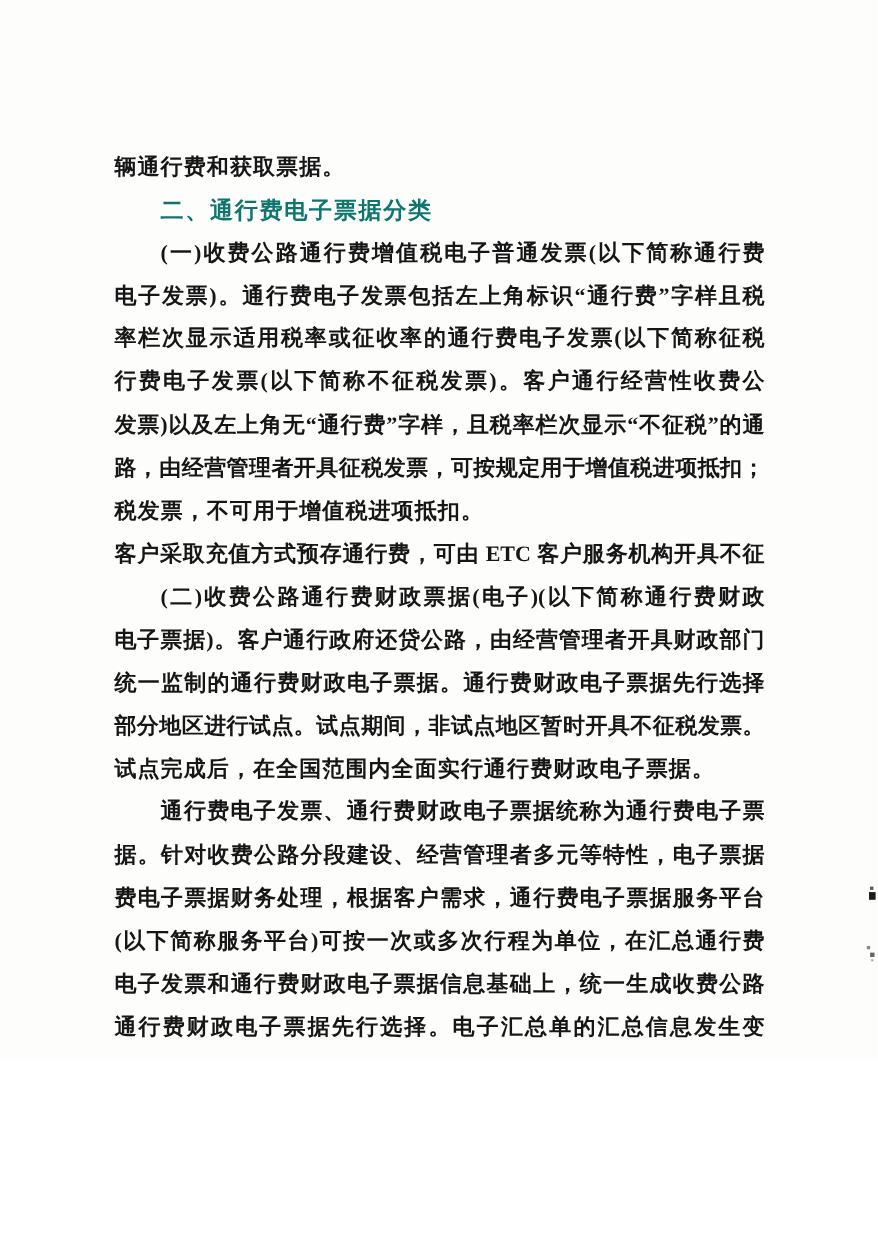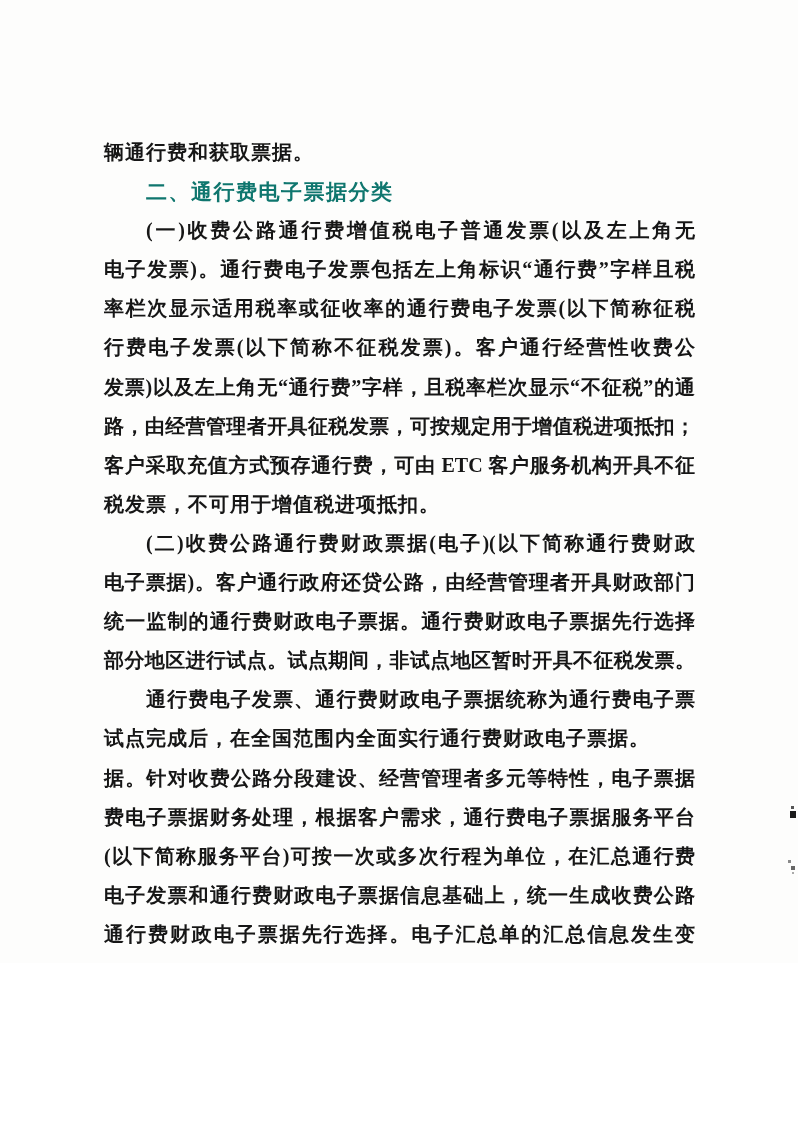--- a/index.html
+++ b/index.html
@@ -76,34 +76,34 @@
   .a6 { left: 90px; top: 1029px; width: 3px; height: 2px; background: #c2c2c2; }
 </style>
 </head>
 <body>
 
 <div class="page">
 
   <div class="text-block" id="doc-body">
       <div class="line">辆通行费和获取票据。</div>
       <div class="line indent heading">二、通行费电子票据分类</div>
-      <div class="line fill indent">(一)收费公路通行费增值税电子普通发票(以及左上角无</div>
+      <div class="line fill indent">(一)收费公路通行费增值税电子普通发票(以下简称通行费</div>
       <div class="line fill">电子发票)。通行费电子发票包括左上角标识“通行费”字样且税</div>
       <div class="line fill">率栏次显示适用税率或征收率的通行费电子发票(以下简称征税</div>
       <div class="line fill">行费电子发票(以下简称不征税发票)。客户通行经营性收费公</div>
       <div class="line fill">发票)以及左上角无“通行费”字样，且税率栏次显示“不征税”的通</div>
       <div class="line fill">路，由经营管理者开具征税发票，可按规定用于增值税进项抵扣；</div>
+      <div class="line">税发票，不可用于增值税进项抵扣。</div>
       <div class="line fill">客户采取充值方式预存通行费，可由 ETC 客户服务机构开具不征</div>
-      <div class="line">税发票，不可用于增值税进项抵扣。</div>
       <div class="line fill indent">(二)收费公路通行费财政票据(电子)(以下简称通行费财政</div>
       <div class="line fill">电子票据)。客户通行政府还贷公路，由经营管理者开具财政部门</div>
       <div class="line fill">统一监制的通行费财政电子票据。通行费财政电子票据先行选择</div>
       <div class="line fill">部分地区进行试点。试点期间，非试点地区暂时开具不征税发票。</div>
+      <div class="line">试点完成后，在全国范围内全面实行通行费财政电子票据。</div>
       <div class="line fill indent">通行费电子发票、通行费财政电子票据统称为通行费电子票</div>
-      <div class="line">试点完成后，在全国范围内全面实行通行费财政电子票据。</div>
       <div class="line fill">据。针对收费公路分段建设、经营管理者多元等特性，电子票据</div>
       <div class="line fill">费电子票据财务处理，根据客户需求，通行费电子票据服务平台</div>
       <div class="line fill">(以下简称服务平台)可按一次或多次行程为单位，在汇总通行费</div>
       <div class="line fill">电子发票和通行费财政电子票据信息基础上，统一生成收费公路</div>
       <div class="line fill">通行费财政电子票据先行选择。电子汇总单的汇总信息发生变</div>
     </div>
 
   <div class="footer">
     <span class="dash">—</span>
     <span class="num">2</span>

